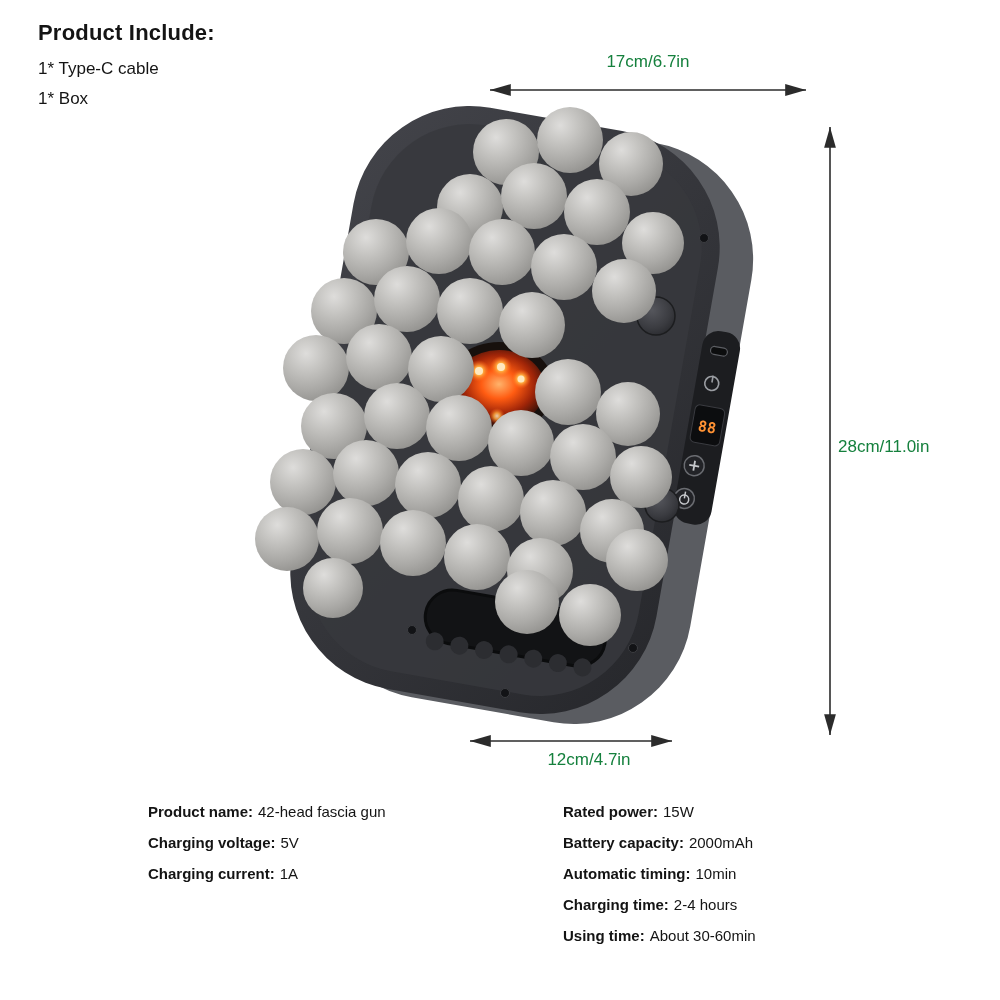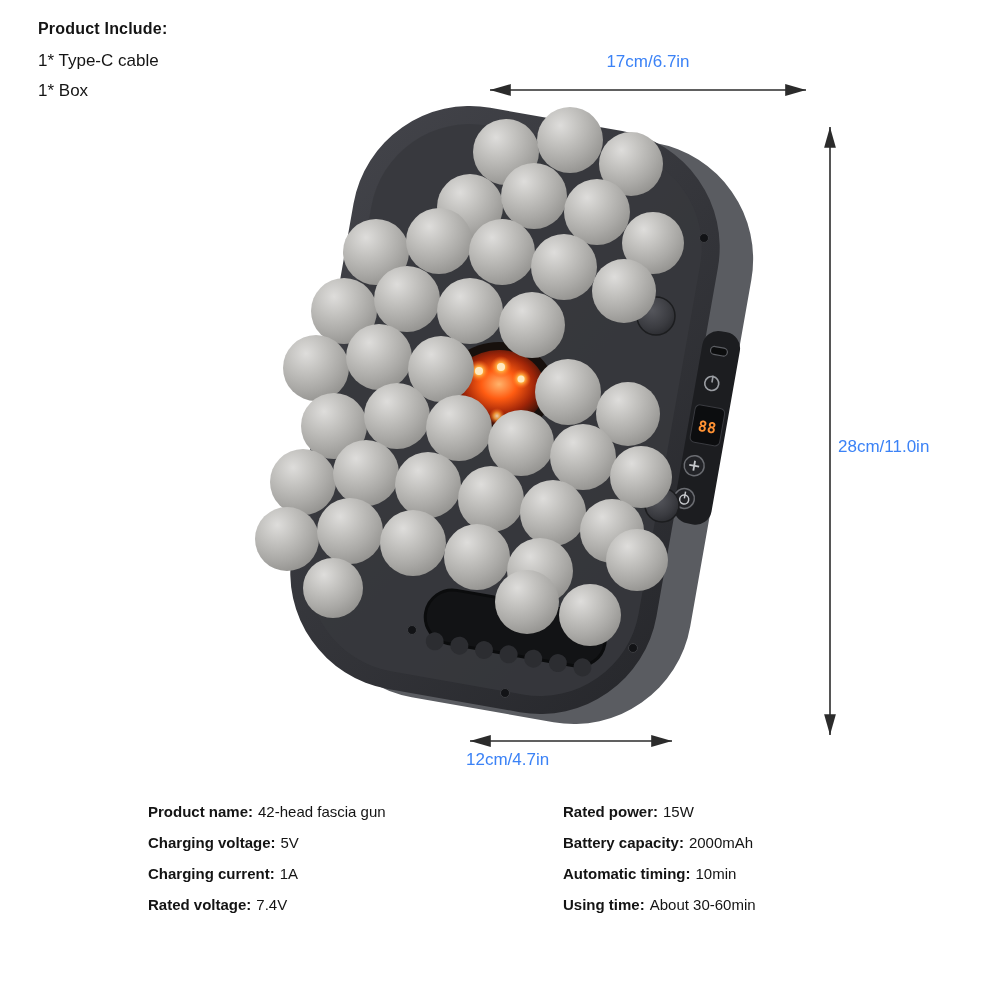--- a/index.html
+++ b/index.html
@@ -2,26 +2,26 @@
 <html><head>
 <meta charset="utf-8">
 <style>
   html,body{margin:0;padding:0}
   body{
     width:1000px;height:1000px;position:relative;background:#ffffff;
     font-family:"Liberation Sans",sans-serif;color:#141414;overflow:hidden;
   }
   .abs{position:absolute}
   .include-block{left:38px;top:20px;width:260px}
-  .include-title{font-size:16px;font-weight:bold;margin-bottom:8px;letter-spacing:.2px}
+  .include-title{font-size:22px;font-weight:bold;margin-bottom:8px;letter-spacing:.2px}
   .include-item{font-size:17px;line-height:30px}
-  .dim-label{font-size:17px;color:#3b82f6;white-space:nowrap}
+  .dim-label{font-size:17px;color:#15803d;white-space:nowrap}
   .dim-top{left:490px;top:52px;width:316px;text-align:center}
   .dim-right{left:838px;top:437px}
-  .dim-bottom{left:466px;top:750px;width:202px;}
+  .dim-bottom{left:488px;top:750px;width:202px;text-align:center}
   .specs{top:796px;font-size:15px;line-height:31px}
   .specs-left{left:148px;width:410px}
   .specs-right{left:563px;width:400px}
   .spec-row b{font-weight:bold;margin-right:5px}
   svg text{font-family:"DejaVu Sans Mono",monospace}
 </style>
 </head>
 <body>
 
 <svg class="abs" style="left:0;top:0" width="1000" height="1000" viewBox="0 0 1000 1000">
@@ -184,21 +184,21 @@
 </div>
 
 <div class="abs dim-label dim-top">17cm/6.7in</div>
 <div class="abs dim-label dim-right">28cm/11.0in</div>
 <div class="abs dim-label dim-bottom">12cm/4.7in</div>
 
 <div class="abs specs specs-left">
   <div class="spec-row"><b>Product name:</b><span>42-head fascia gun</span></div>
   <div class="spec-row"><b>Charging voltage:</b><span>5V</span></div>
   <div class="spec-row"><b>Charging current:</b><span>1A</span></div>
-  <div class="spec-row"><b>Rated voltage:</b><span>7.4V</span></div>
 </div>
 
 <div class="abs specs specs-right">
   <div class="spec-row"><b>Rated power:</b><span>15W</span></div>
   <div class="spec-row"><b>Battery capacity:</b><span>2000mAh</span></div>
   <div class="spec-row"><b>Automatic timing:</b><span>10min</span></div>
+  <div class="spec-row"><b>Charging time:</b><span>2-4 hours</span></div>
   <div class="spec-row"><b>Using time:</b><span>About 30-60min</span></div>
 </div>
 
 </body></html>

